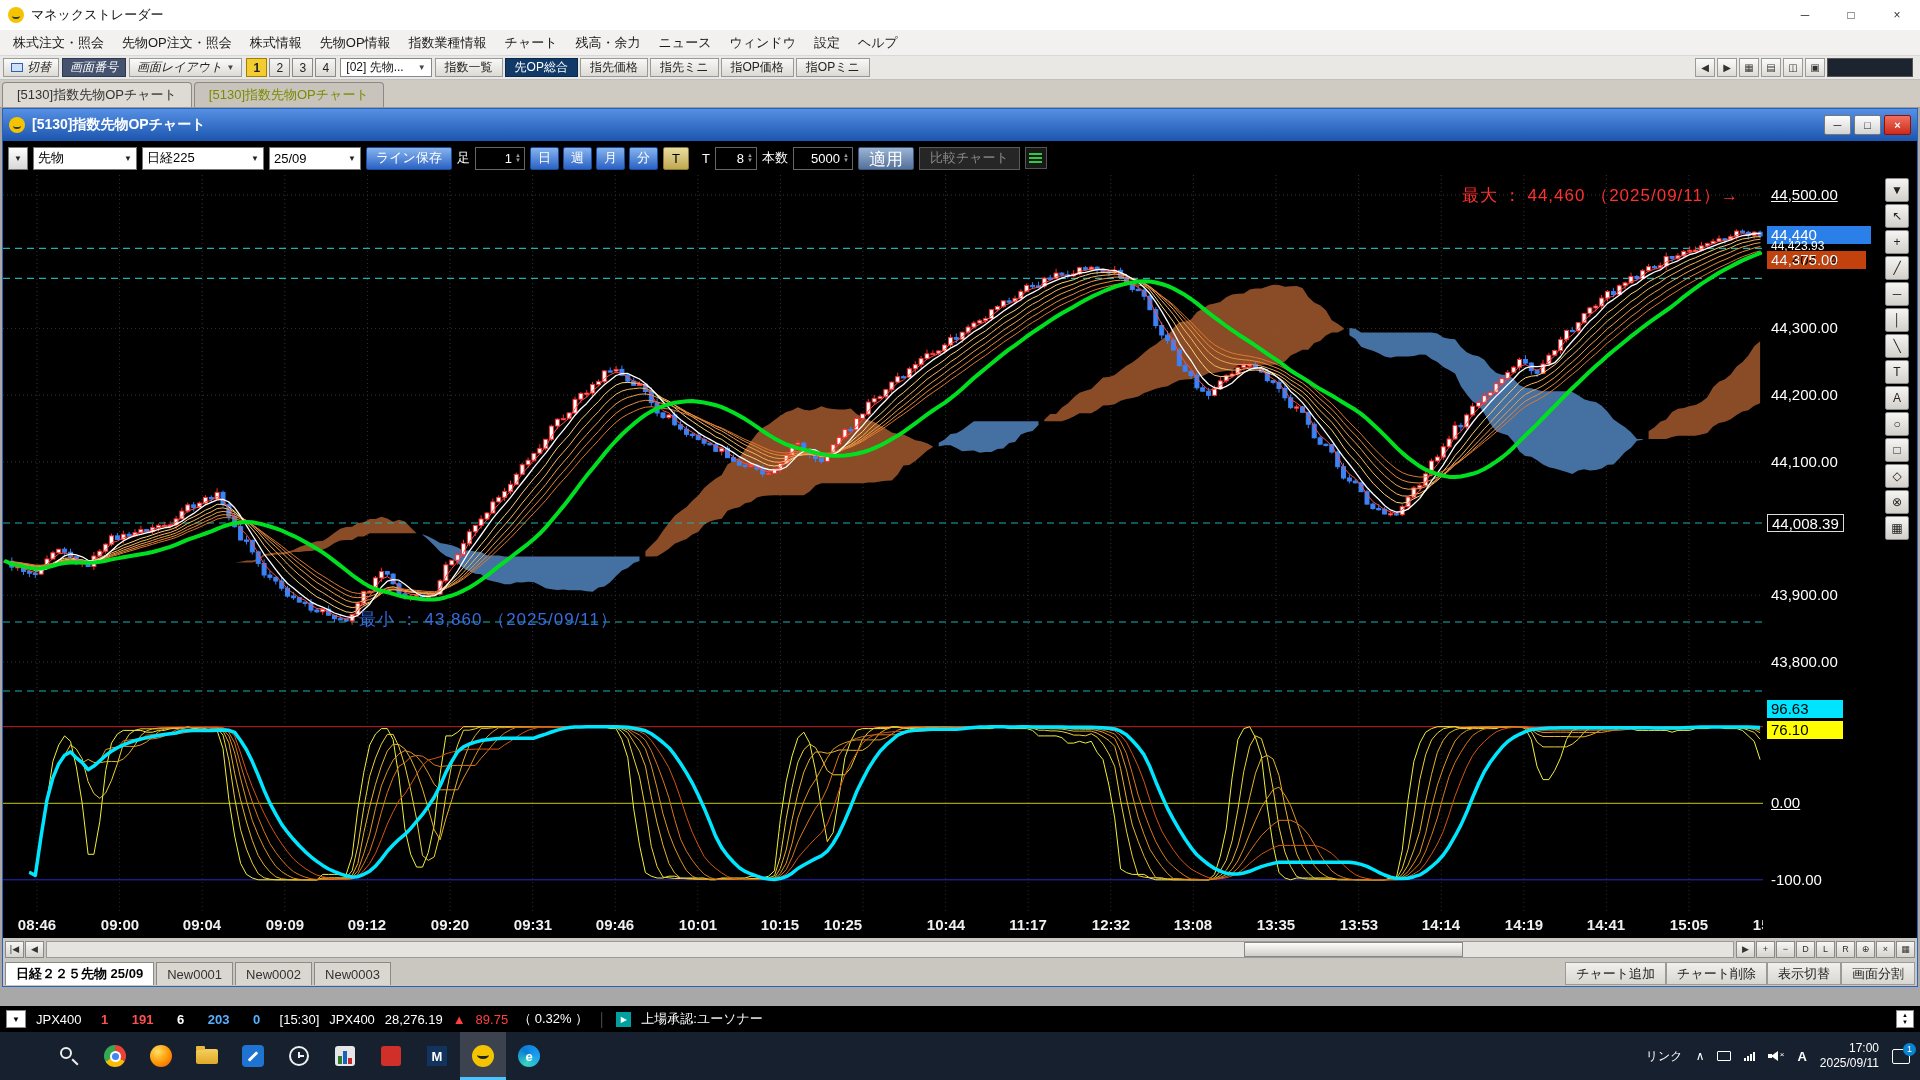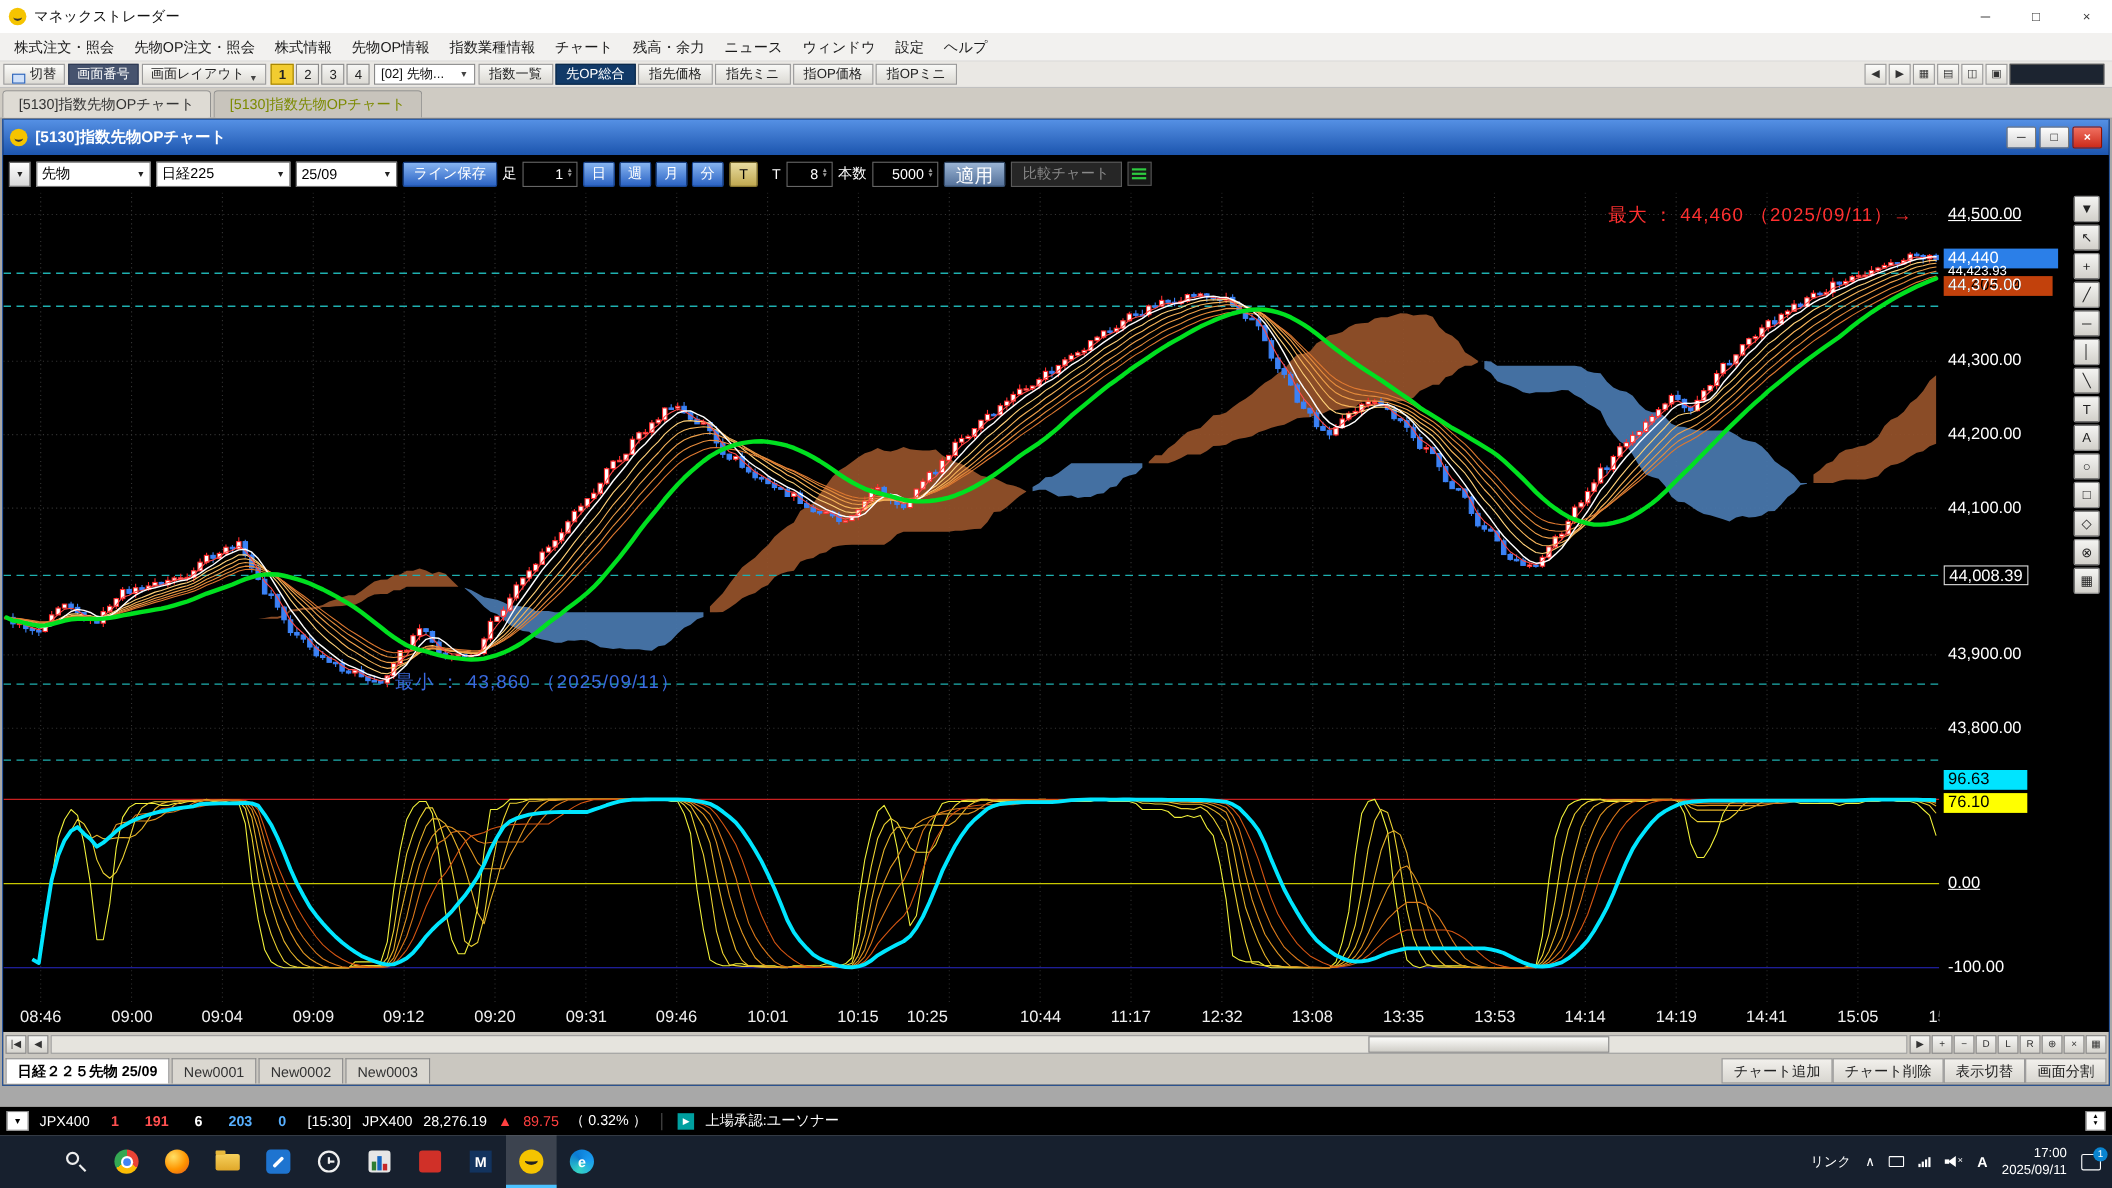--- a/index.html
+++ b/index.html
@@ -7,21 +7,21 @@
 button{border:none;background:none;font:inherit;cursor:default;color:inherit;}
 
 .titlebar{height:30px;background:#fff;display:flex;align-items:center;padding-left:8px;gap:7px;font-size:13px;color:#111;}
 .app-logo{width:16px;height:16px;border-radius:50%;background:#f5c400;position:relative;flex:none;}
 .app-logo::after{content:"";position:absolute;left:4px;top:5px;width:8px;height:5px;border-bottom:2px solid #333;border-radius:50%;}
 .tb-controls{margin-left:auto;display:flex;height:100%;}
 .tb-ctl{width:46px;height:100%;display:flex;align-items:center;justify-content:center;font-size:12px;color:#333;}
 .menubar{height:26px;background:#f2f1ef;display:flex;align-items:center;padding:0 4px;font-size:13px;color:#1a1a1a;border-bottom:1px solid #d8d8d8;}
 .menu-item{padding:0 9px;height:100%;display:flex;align-items:center;}
 .toolbar{height:24px;background:#eae8e4;display:flex;align-items:center;gap:3px;padding:0 3px;font-size:12px;border-bottom:1px solid #c0c0c0;}
-.tbtn{height:19px;padding:0 7px;border:1px solid #9a9a9a;background:linear-gradient(#fbfbf9,#dddbd5);display:flex;align-items:flex-end;gap:4px;color:#222;}
+.tbtn{height:19px;padding:0 7px;border:1px solid #9a9a9a;background:linear-gradient(#fbfbf9,#dddbd5);display:flex;align-items:center;gap:4px;color:#222;font-style:italic;}
 .tbtn.dark{background:#46536e;color:#fff;border-color:#2c3852;}
 .mini-monitor{width:12px;height:9px;border:1px solid #2a62b8;background:#cfe0f8;display:inline-block;}
 .dd{font-size:8px;color:#444;}
 .pg{width:21px;height:19px;border:1px solid #8a8a8a;background:linear-gradient(#f6f6f4,#dcdad4);font-size:12px;margin:0 1px;color:#222;}
 .pg.active{background:#f2cc30;border-color:#a08000;font-weight:bold;}
 .tb-select{height:19px;background:#fff;border:1px solid #888;display:flex;align-items:center;padding:0 5px;font-size:12px;gap:14px;color:#111;}
 .qb{height:19px;padding:0 9px;border:1px solid #999;background:linear-gradient(#f8f8f6,#dcdad4);font-size:12px;color:#222;}
 .qb.dark{background:#123a68;color:#fff;border-color:#0a2848;}
 .tb-right{margin-left:auto;display:flex;align-items:center;gap:2px;padding-right:4px;}
 .tbi{width:20px;height:19px;border:1px solid #9a9a9a;background:linear-gradient(#fbfbf9,#dddbd5);font-size:10px;display:flex;align-items:center;justify-content:center;color:#333;}
@@ -45,21 +45,21 @@
 .tan-btn{height:23px;width:26px;background:linear-gradient(#e8dca0,#c0a850);border:1px solid #8a7830;color:#000;font-size:13px;border-radius:2px;}
 .num-input{height:23px;background:#000;border:1px solid #666;color:#fff;display:flex;align-items:center;justify-content:flex-end;font-size:13px;padding:0 3px;gap:3px;}
 .spin{display:flex;flex-direction:column;font-size:6px;color:#999;line-height:5px;}
 .apply-btn{height:23px;padding:0 10px;background:linear-gradient(#9ab4d4,#54719a);border:1px solid #3a5578;color:#fff;font-size:17px;border-radius:2px;}
 .cmp-btn{height:23px;padding:0 10px;background:#262626;border:1px solid #5a5a5a;color:#8a8a8a;font-size:13px;}
 .ind-icon{width:22px;height:22px;background:#181818;border:1px solid #555;display:flex;flex-direction:column;gap:2px;align-items:center;justify-content:center;}
 .ind-icon span{width:13px;height:2px;background:#2ecc40;}
 .cw-body{position:relative;height:763px;background:#000;overflow:hidden;flex:none;}
 .cw-body svg{position:absolute;left:0;display:block;}
 .time-axis{position:absolute;left:0;top:737px;width:1760px;height:26px;overflow:hidden;}
-.time-label{position:absolute;top:4px;transform:translateX(-50%);color:#f0f0f0;font-size:15px;white-space:nowrap;}
+.time-label{position:absolute;top:4px;transform:translateX(-50%);color:#f0f0f0;font-size:15px;white-space:nowrap;font-weight:bold;}
 .y-main{position:absolute;left:1762px;top:0;width:116px;height:515px;}
 .y-lower{position:absolute;left:1762px;top:515px;width:116px;height:222px;}
 .yt{position:absolute;left:2px;height:18px;line-height:18px;font-size:15px;color:#fff;padding-left:4px;white-space:nowrap;}
 .yt.small{font-size:12px;height:14px;line-height:14px;}
 .yt.b-blue{background:#2b7fe8;color:#fff;width:104px;}
 .yt.b-green{background:#c2410c;color:#000;width:99px;}
 .yt.boxed{border:1px solid #ddd;padding:0 4px;}
 .yt.b-cyan{background:#00e4ff;color:#000;width:76px;}
 .yt.b-yellow{background:#ffff00;color:#000;width:76px;}
 .tools{position:absolute;right:4px;top:3px;width:28px;display:flex;flex-direction:column;gap:2px;}

